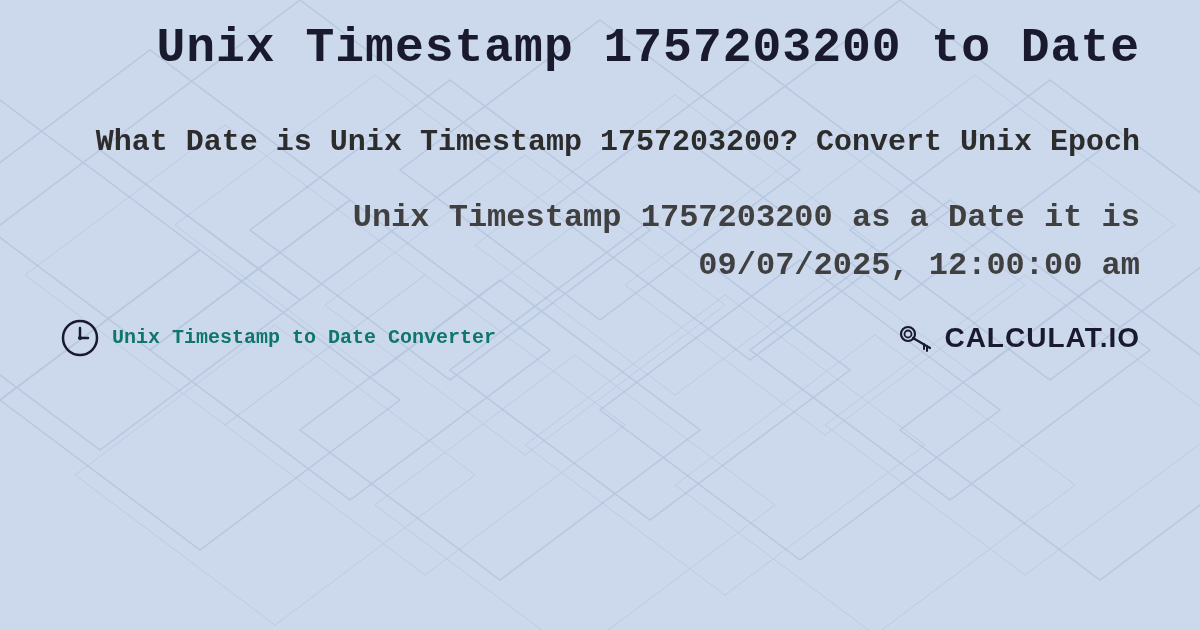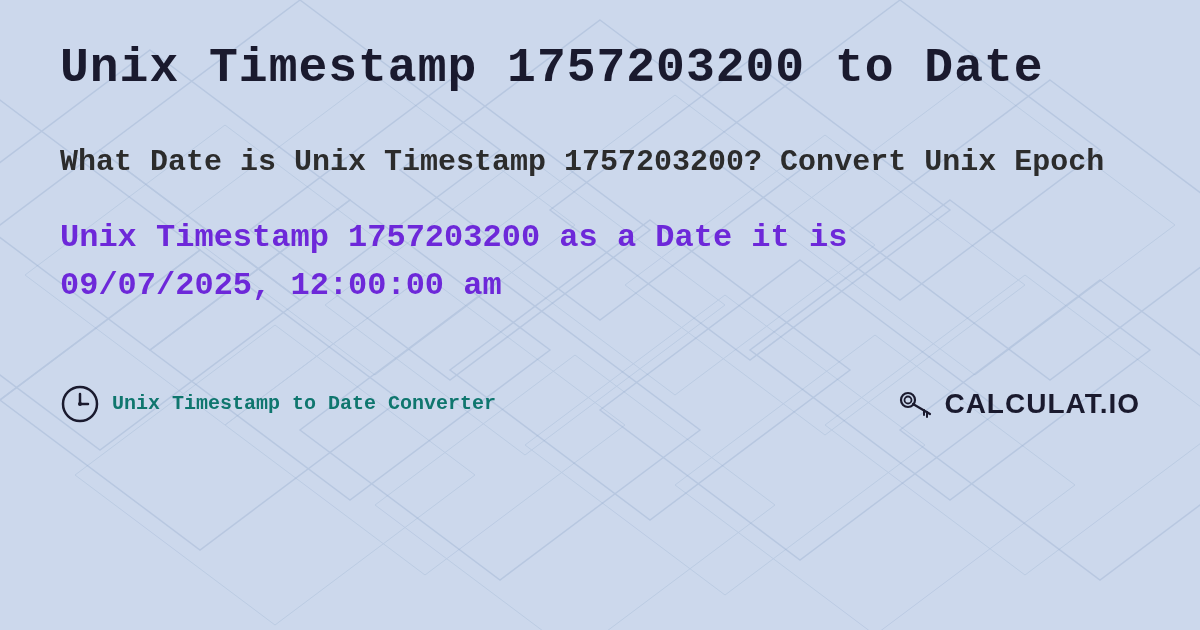--- a/index.html
+++ b/index.html
@@ -23,21 +23,22 @@
       top: 0;
       left: 0;
       width: 100%;
       height: 100%;
       z-index: 0;
     }
 
     .content {
       position: relative;
       z-index: 1;
-      padding: 40px 60px;
+      padding: 20px 60px;
+      text-align: right;
     }
 
     h1 {
       font-size: 48px;
       font-weight: 900;
       color: #1a1a2e;
       letter-spacing: 1px;
       margin-bottom: 40px;
       line-height: 1.2;
     }
@@ -47,23 +48,23 @@
       color: #2c2c2c;
       line-height: 1.6;
       margin-bottom: 28px;
       font-family: 'Courier New', Courier, monospace;
       font-weight: bold;
     }
 
     .result {
       font-size: 32px;
       font-weight: 700;
-      color: #6d28d9;
+      color: #404040;
       line-height: 1.5;
-      margin-bottom: 74px;
+      margin-bottom: 28px;
     }
 
     .footer {
       display: flex;
       align-items: center;
       justify-content: space-between;
       margin-top: 20px;
     }
 
     .footer-left {

